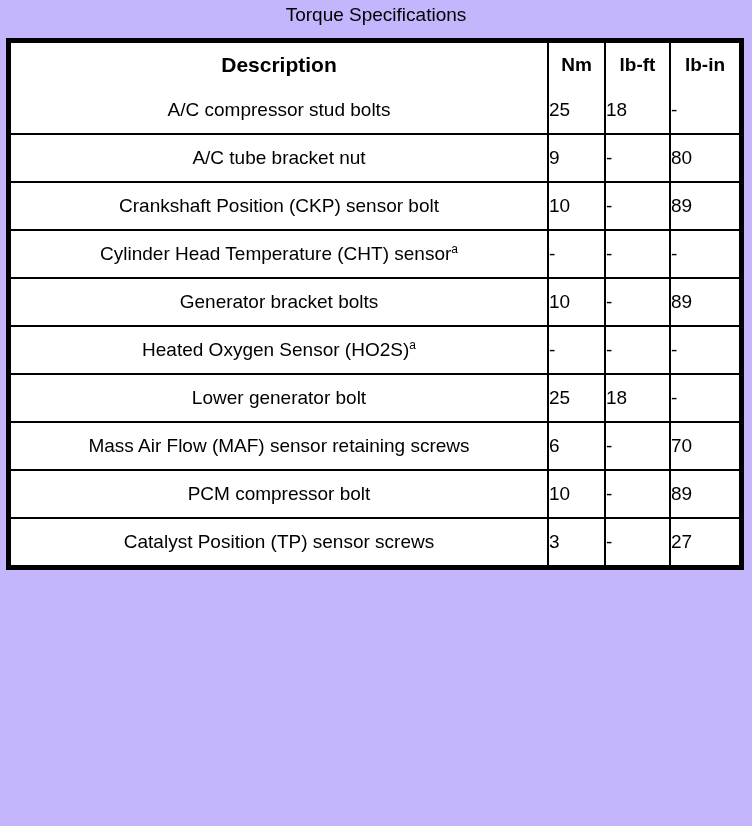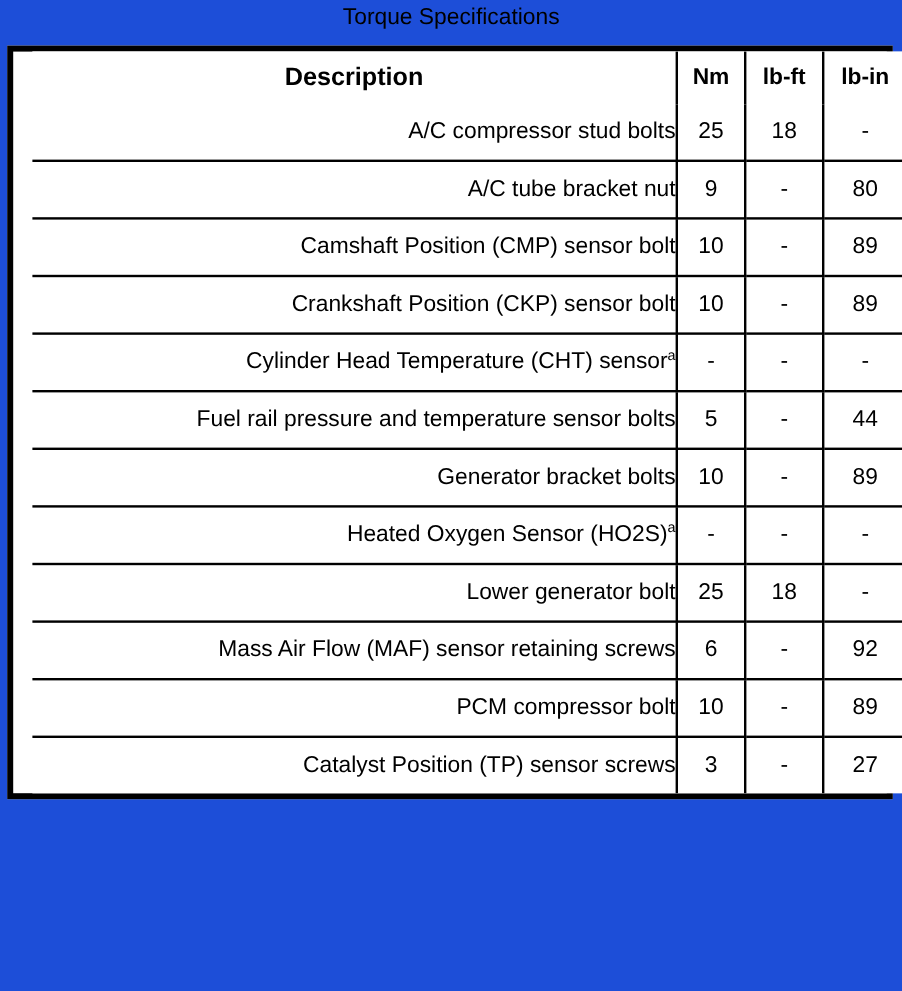--- a/index.html
+++ b/index.html
@@ -12,21 +12,21 @@
     height: 826px;
     font-family: "Liberation Sans", sans-serif;
     color: #000000;
     overflow: hidden;
   }
 
   #page {
     position: relative;
     width: 752px;
     height: 826px;
-    background: #1d4ed8;
+    background: #c4b5fd;
   }
 
   
   .table-title {
     position: absolute;
     top: 2px;
     left: 0;
     width: 752px;
     text-align: center;
     font-size: 19px;
@@ -38,21 +38,20 @@
 
   
   .table-wrap {
     position: absolute;
     left: 6px;
     top: 38px;
     width: 738px;
     box-sizing: border-box;
     border: 5px solid #000000;
     background: #ffffff;
-    padding-left: 16px;
   }
 
   table.spec-table {
     border-collapse: collapse;
     width: 100%;
     table-layout: fixed;
     background: #ffffff;
   }
 
   table.spec-table col.c-desc { width: 537px; }
@@ -91,28 +90,27 @@
     font-size: 19px;
   }
 
   
   tr.data-row td {
     height: 46px;
     font-size: 19px;
     font-weight: 400;
   }
   td.cell-desc {
-    text-align: right;
+    text-align: center;
     padding-left: 10px;
     padding-right: 4px;
     white-space: nowrap;
     margin-left: 20px;
   }
   td.cell-val {
-    text-align: center;
   }
 
   .sup {
     font-size: 12px;
     vertical-align: super;
     line-height: 0;
   }
 </style>
 </head>
 <body>
@@ -144,42 +142,30 @@
             <td class="cell-val">18</td>
             <td class="cell-val">-</td>
           </tr>
           <tr class="data-row">
             <td class="cell-desc">A/C tube bracket nut</td>
             <td class="cell-val">9</td>
             <td class="cell-val">-</td>
             <td class="cell-val">80</td>
           </tr>
           <tr class="data-row">
-            <td class="cell-desc">Camshaft Position (CMP) sensor bolt</td>
-            <td class="cell-val">10</td>
-            <td class="cell-val">-</td>
-            <td class="cell-val">89</td>
-          </tr>
-          <tr class="data-row">
             <td class="cell-desc">Crankshaft Position (CKP) sensor bolt</td>
             <td class="cell-val">10</td>
             <td class="cell-val">-</td>
             <td class="cell-val">89</td>
           </tr>
           <tr class="data-row">
             <td class="cell-desc">Cylinder Head Temperature (CHT) sensor<span class="sup">a</span></td>
             <td class="cell-val">-</td>
             <td class="cell-val">-</td>
             <td class="cell-val">-</td>
-          </tr>
-          <tr class="data-row">
-            <td class="cell-desc">Fuel rail pressure and temperature sensor bolts</td>
-            <td class="cell-val">5</td>
-            <td class="cell-val">-</td>
-            <td class="cell-val">44</td>
           </tr>
           <tr class="data-row">
             <td class="cell-desc">Generator bracket bolts</td>
             <td class="cell-val">10</td>
             <td class="cell-val">-</td>
             <td class="cell-val">89</td>
           </tr>
           <tr class="data-row">
             <td class="cell-desc">Heated Oxygen Sensor (HO2S)<span class="sup">a</span></td>
             <td class="cell-val">-</td>
@@ -189,21 +175,21 @@
           <tr class="data-row">
             <td class="cell-desc">Lower generator bolt</td>
             <td class="cell-val">25</td>
             <td class="cell-val">18</td>
             <td class="cell-val">-</td>
           </tr>
           <tr class="data-row">
             <td class="cell-desc">Mass Air Flow (MAF) sensor retaining screws</td>
             <td class="cell-val">6</td>
             <td class="cell-val">-</td>
-            <td class="cell-val">92</td>
+            <td class="cell-val">70</td>
           </tr>
           <tr class="data-row">
             <td class="cell-desc">PCM compressor bolt</td>
             <td class="cell-val">10</td>
             <td class="cell-val">-</td>
             <td class="cell-val">89</td>
           </tr>
           <tr class="data-row">
             <td class="cell-desc">Catalyst Position (TP) sensor screws</td>
             <td class="cell-val">3</td>

